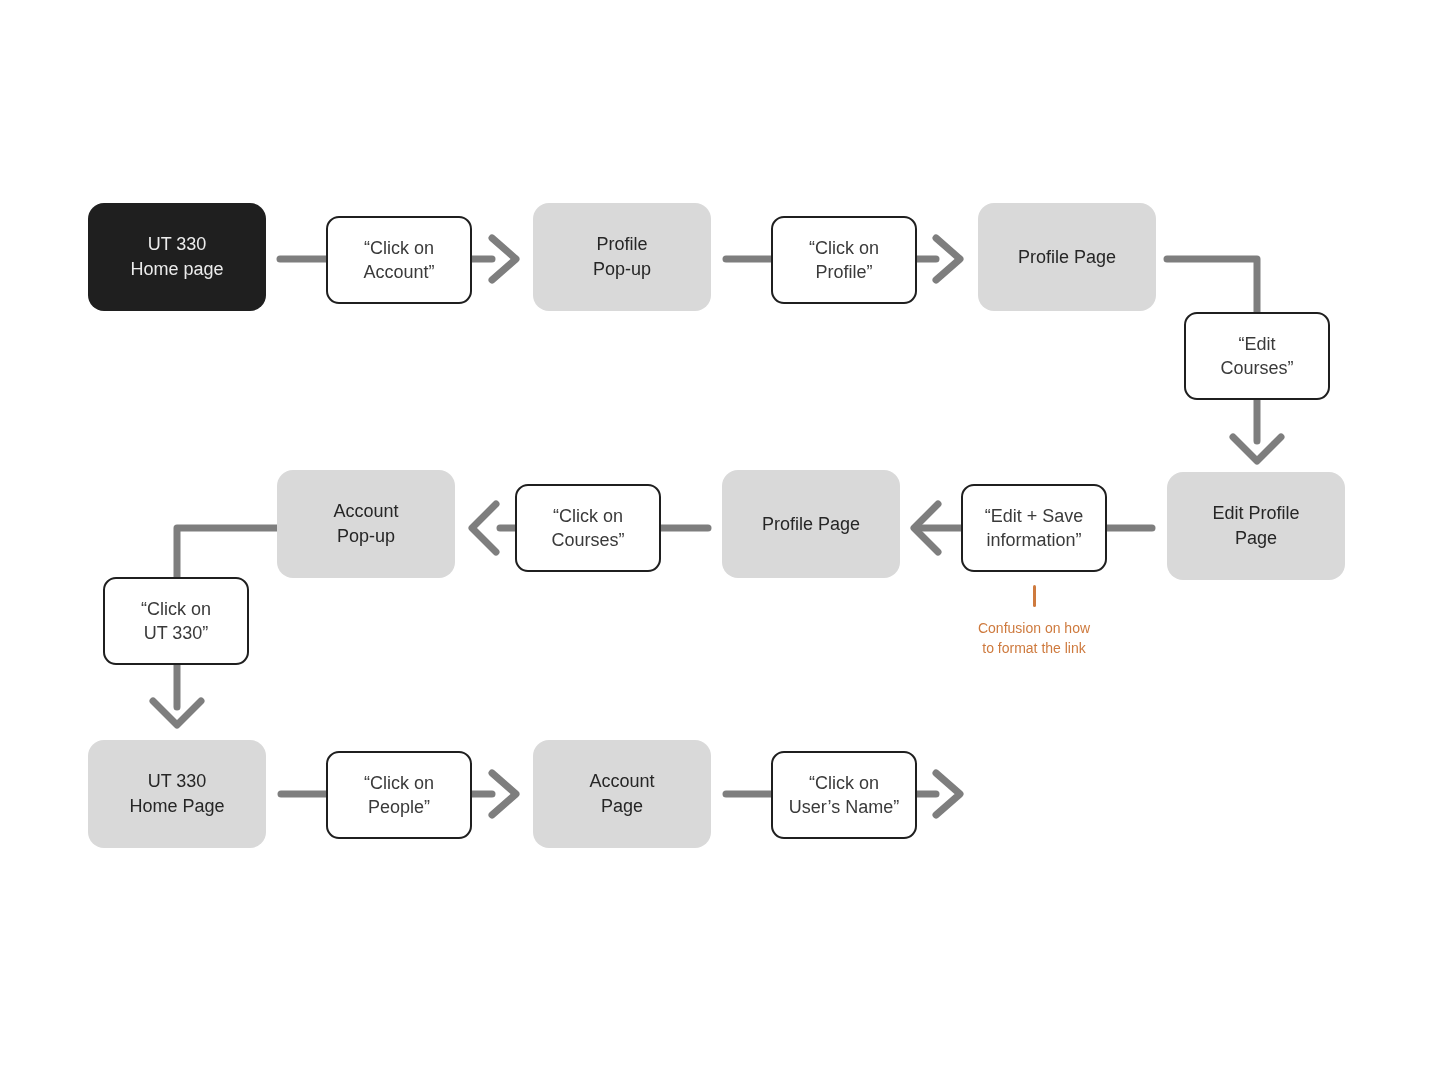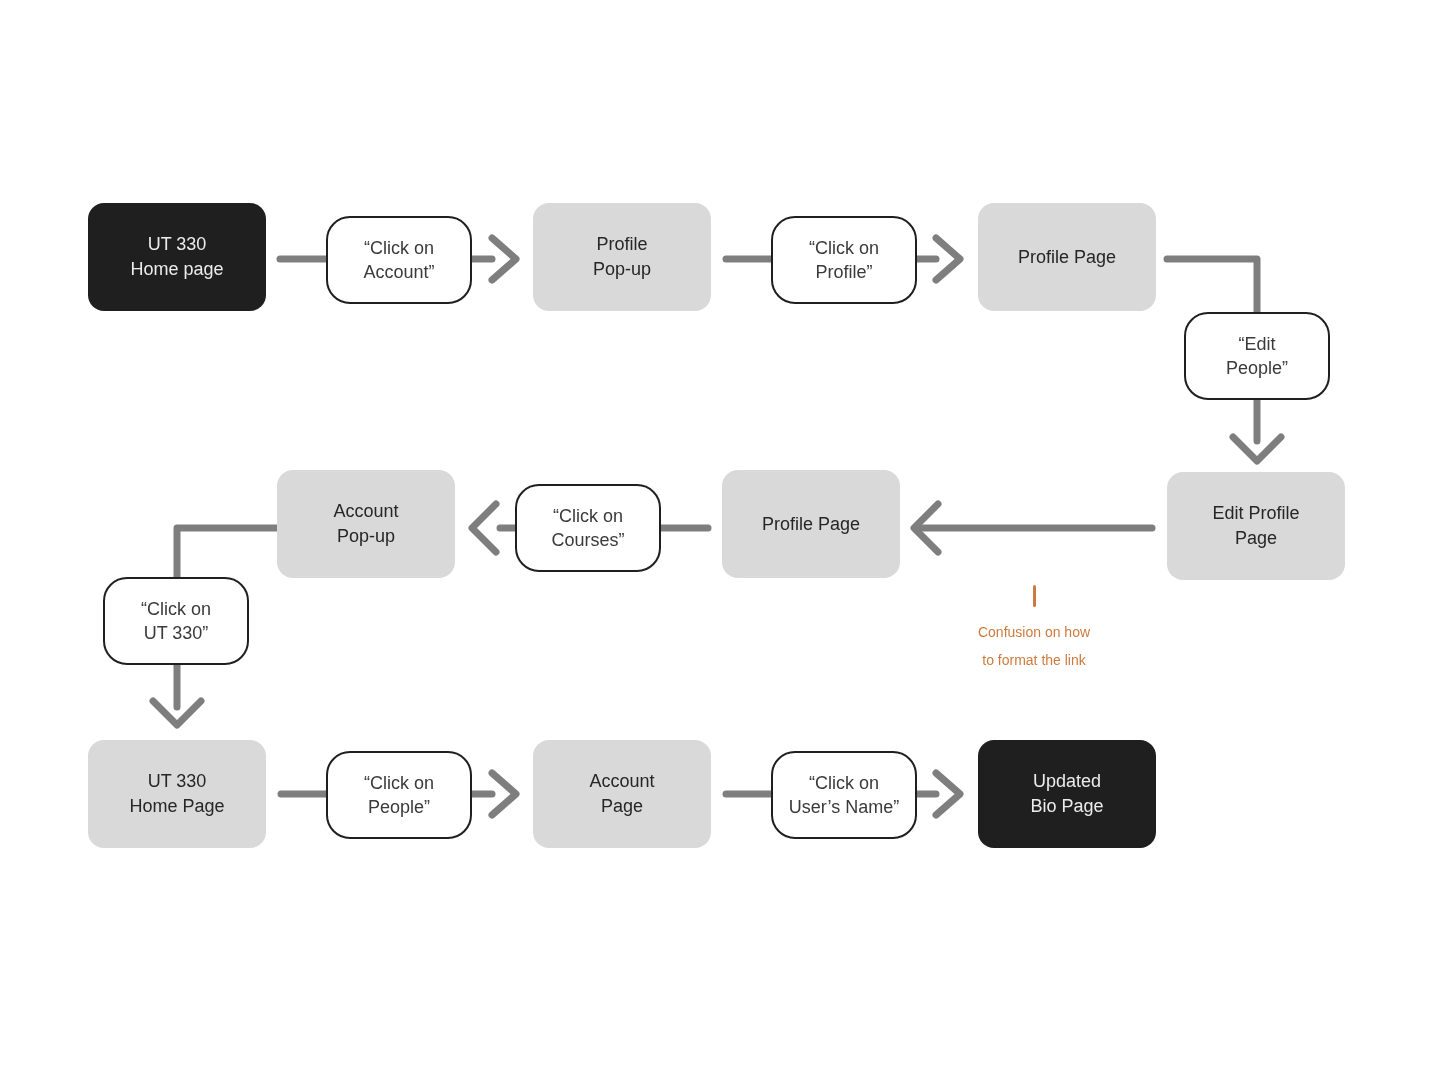--- a/index.html
+++ b/index.html
@@ -34,21 +34,21 @@
     z-index: 1;
   }
   .node.gray { background: var(--gray-node-bg, #d9d9d9); color: var(--node-text, #262626); }
   .node.dark { background: var(--dark-node-bg, #1f1f1f); color: var(--dark-node-text, #ececec); }
   .action {
     position: absolute;
     width: 146px; height: 88px;
     box-sizing: border-box;
     background: var(--action-bg, #ffffff);
     border: 2.5px solid var(--action-border, #1f1f1f);
-    border-radius: 24px;
+    border-radius: 13px;
     display: flex; align-items: center; justify-content: center;
     text-align: center;
     font-size: 18px; line-height: 24px;
     color: var(--action-text, #3a3a3a);
     z-index: 1;
   }
   .label { white-space: pre-line; }
   .spinner {
     position: absolute;
     width: 26px; height: 26px;
@@ -60,21 +60,21 @@
     width: 3px; height: 22px;
     border-radius: 2px;
     background: var(--annotation, #ce7a3e);
     z-index: 1;
   }
   .annotation-text {
     position: absolute;
     left: 944px; top: 618px;
     width: 180px;
     text-align: center;
-    font-size: 14px; line-height: 28px;
+    font-size: 14px; line-height: 20px;
     color: var(--annotation, #ce7a3e);
     white-space: pre-line;
     z-index: 1;
   }
 </style>
 </head>
 <body>
 
 <div class="canvas">
 
@@ -148,30 +148,34 @@
     </svg>
   <div class="action" style="left:771px;top:216px">
     <span class="label">“Click on
 Profile”</span>
   </div>
   <div class="node gray" style="left:978px;top:203px">
     <span class="label">Profile Page</span>
   </div>
   <div class="action" style="left:1184px;top:312px">
     <span class="label">“Edit
-People”</span>
+Courses”</span>
   </div>
 
   <div class="node gray" style="left:1167px;top:472px">
     <span class="label">Edit Profile
 Page</span>
   </div>
   <svg class="spinner" style="left:1021px;top:446px" viewBox="0 0 26 26">
       <use href="#spin-glyph"></use>
     </svg>
+  <div class="action" style="left:961px;top:484px">
+    <span class="label">“Edit + Save
+information”</span>
+  </div>
   <div class="node gray" style="left:722px;top:470px">
     <span class="label">Profile Page</span>
   </div>
   <div class="action" style="left:515px;top:484px">
     <span class="label">“Click on
 Courses”</span>
   </div>
   <div class="node gray" style="left:277px;top:470px">
     <span class="label">Account
 Pop-up</span>
@@ -194,18 +198,14 @@
 People”</span>
   </div>
   <div class="node gray" style="left:533px;top:740px">
     <span class="label">Account
 Page</span>
   </div>
   <div class="action" style="left:771px;top:751px">
     <span class="label">“Click on
 User’s Name”</span>
   </div>
-  <div class="node dark" style="left:978px;top:740px">
-    <span class="label">Updated
-Bio Page</span>
-  </div>
 
 </div>
 
 </body></html>

